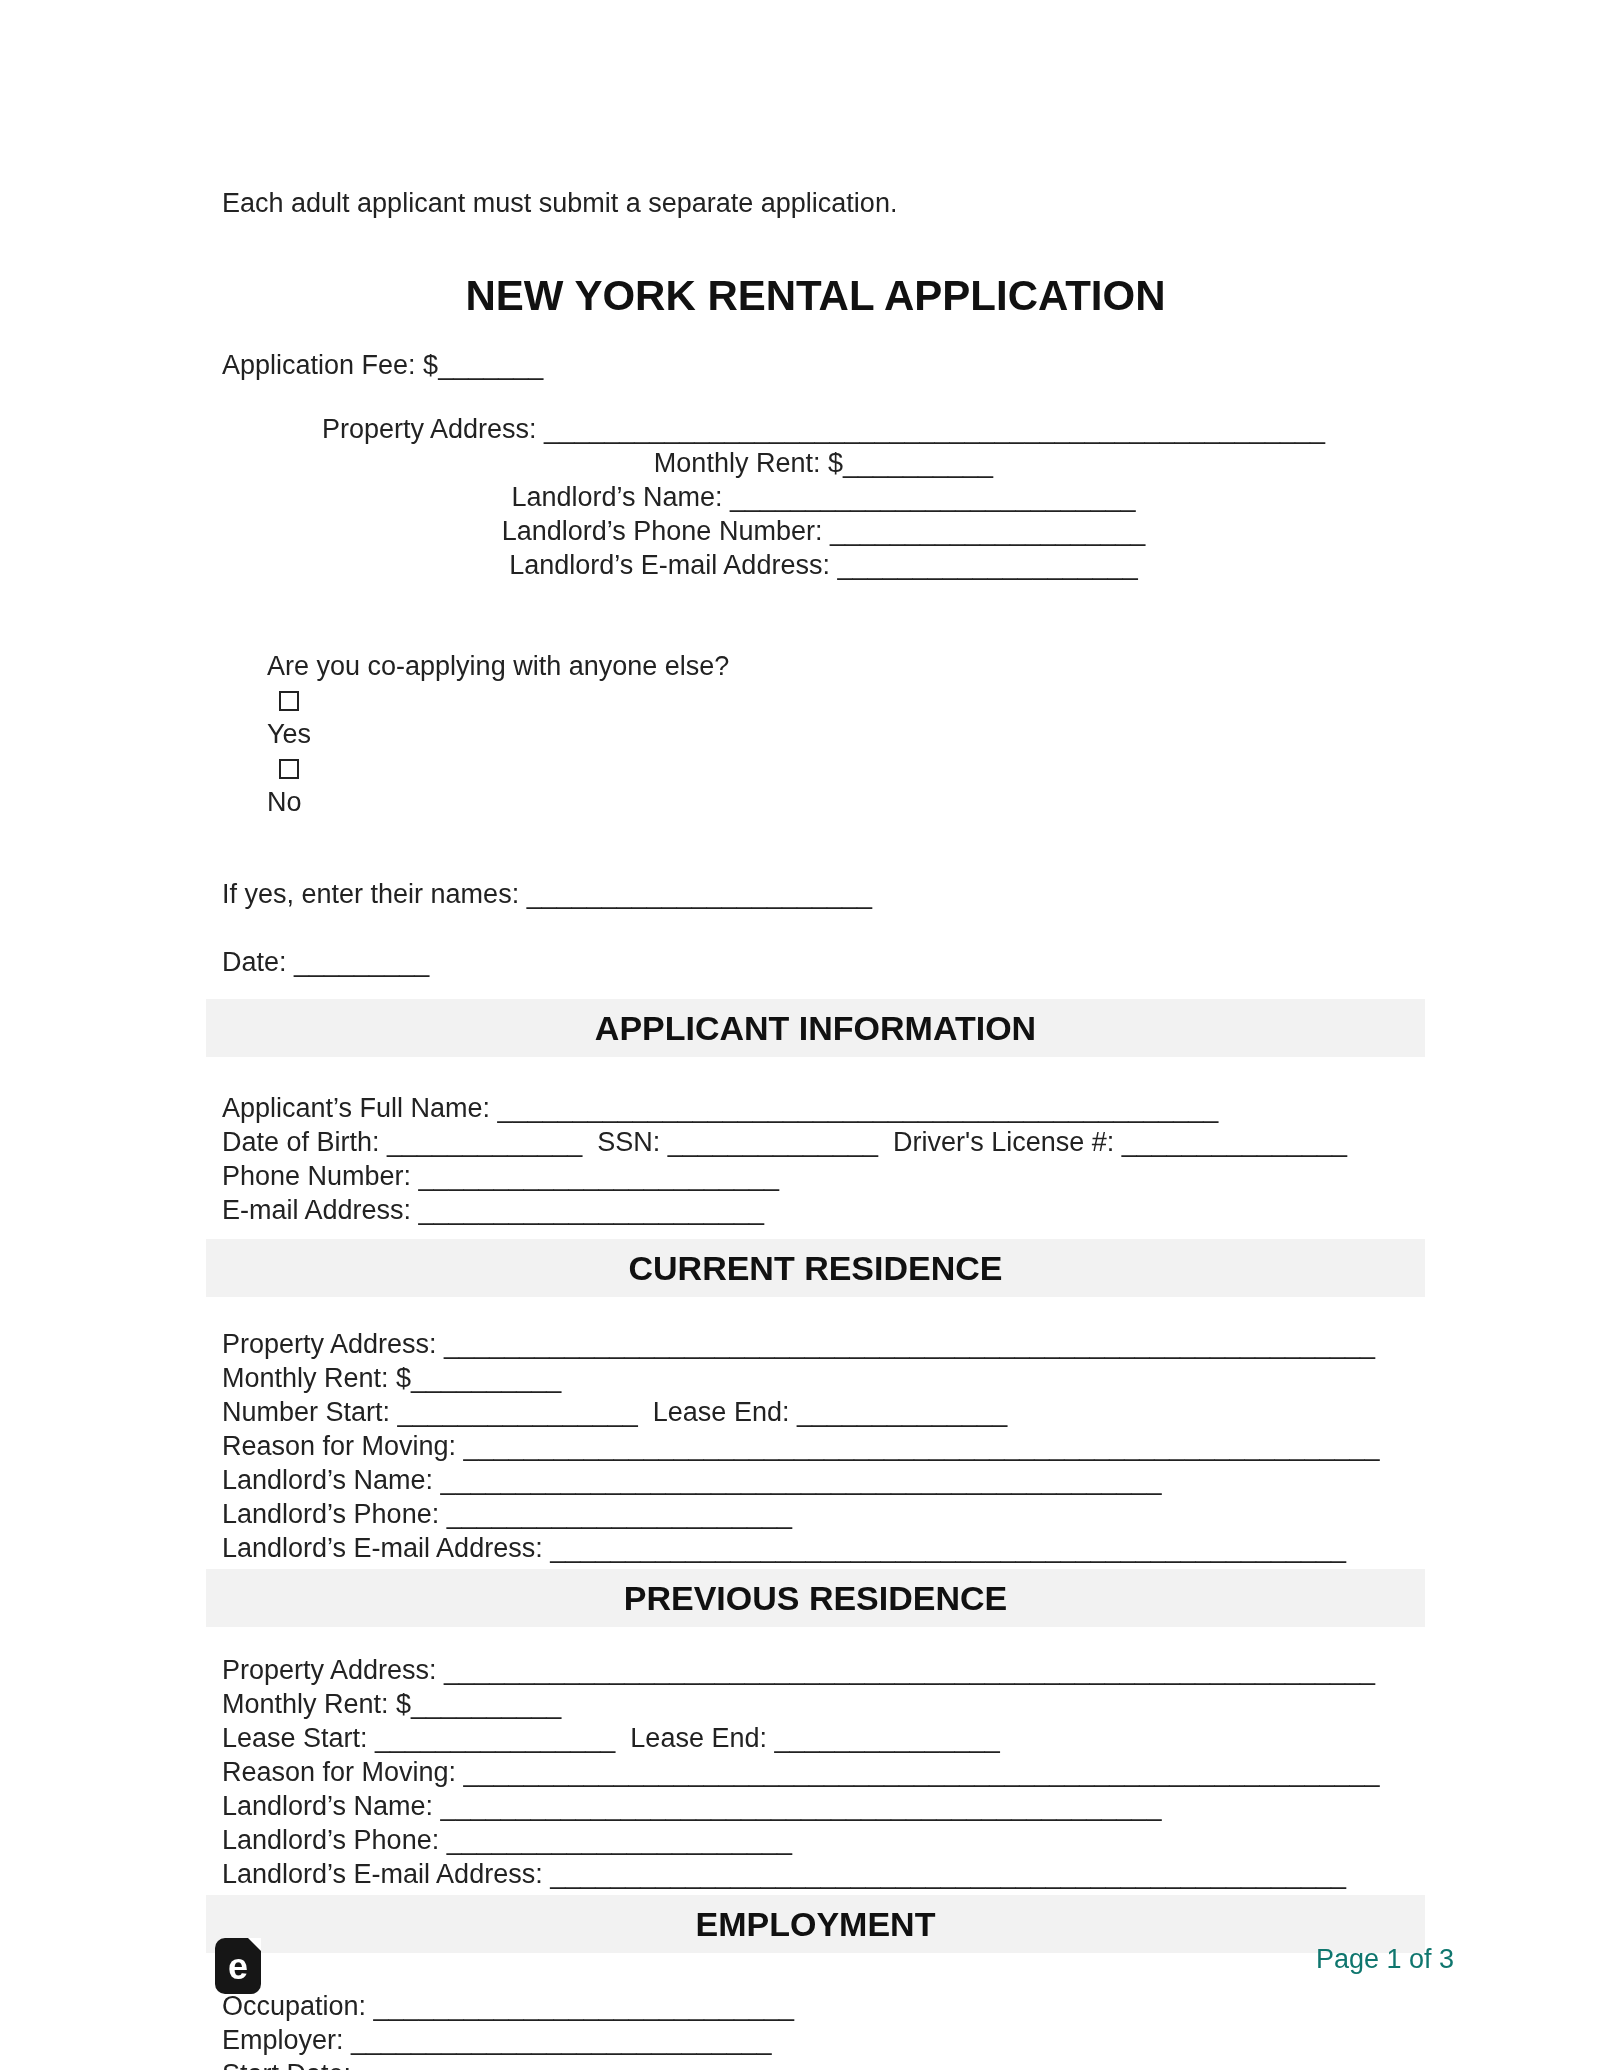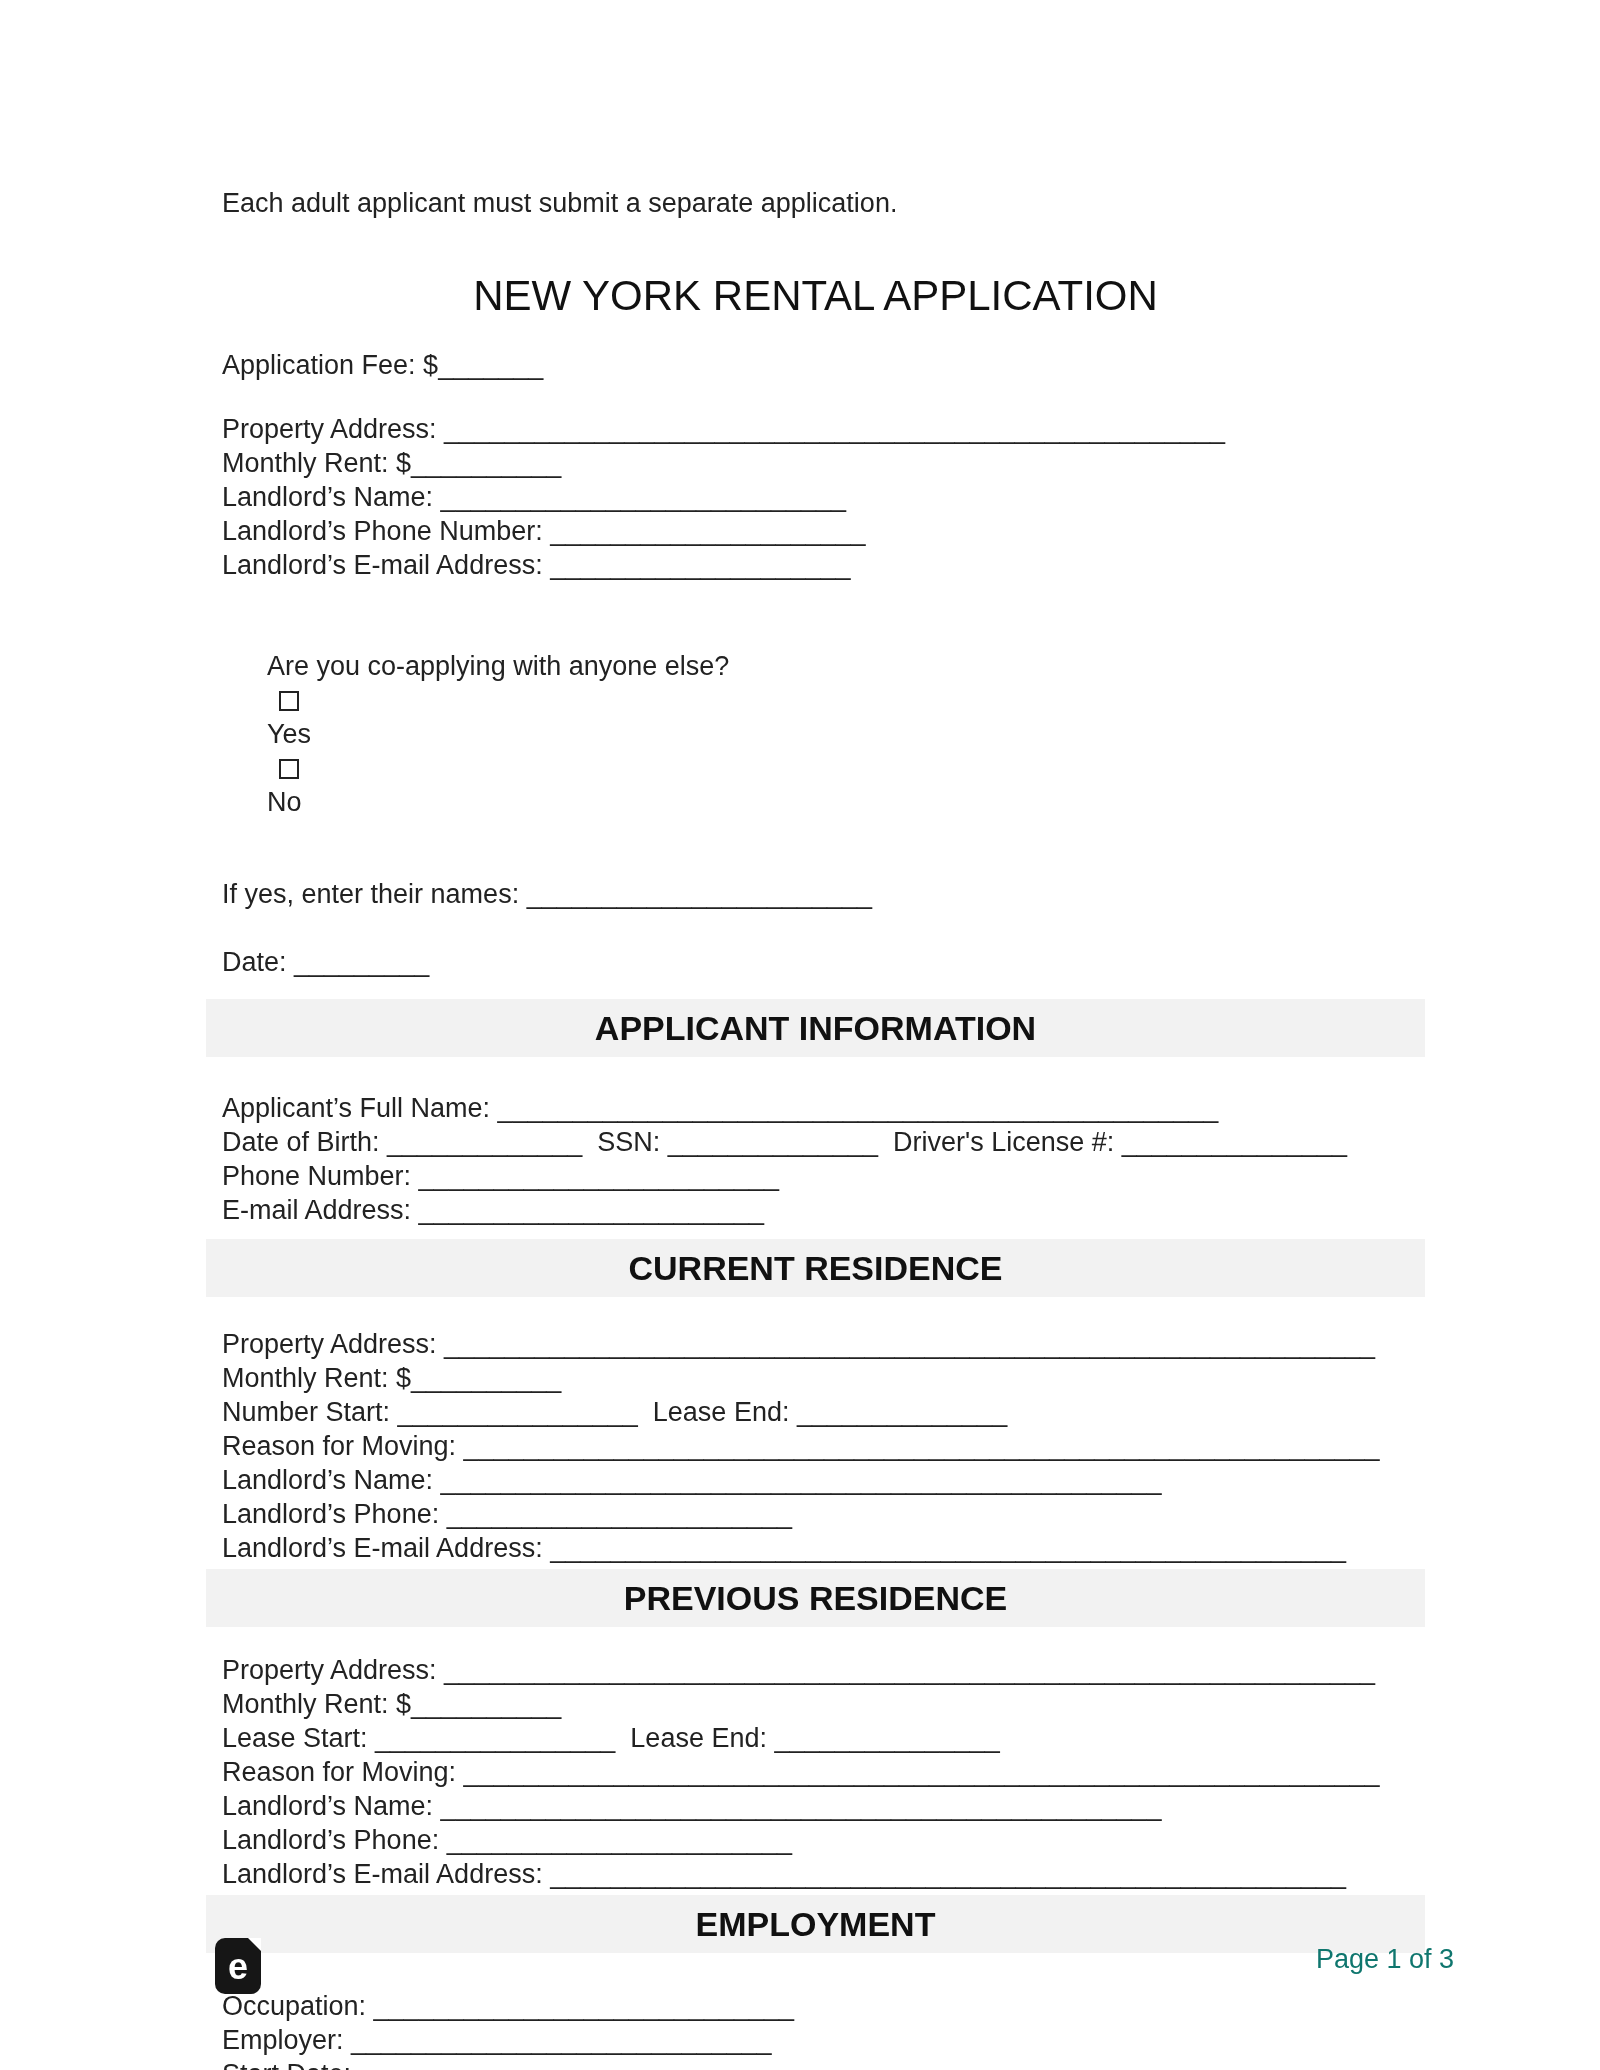--- a/index.html
+++ b/index.html
@@ -25,26 +25,26 @@
     margin: 0 175px;
   }
   .line {
     padding-left: 16px;
     white-space: pre-wrap;
   }
   .doc-title {
     text-align: center;
     font-size: 42px;
     line-height: 52px;
-    font-weight: normal;
+    font-weight: bold;
     margin-top: 50px;
     color: #111111;
   }
   .fee-line   { margin-top: 26px; }
-  .block-property { margin-top: 30px; }
+  .block-property { margin-top: 30px; text-align: center; }
   .coapply-line   { margin-top: 33px; }
   .ifyes-line     { margin-top: 24px; }
   .date-line      { margin-top: 34px; }
   .section-bar {
     height: 58px;
     background: #f2f2f2;
     display: flex;
     align-items: center;
     justify-content: center;
     font-weight: bold;

